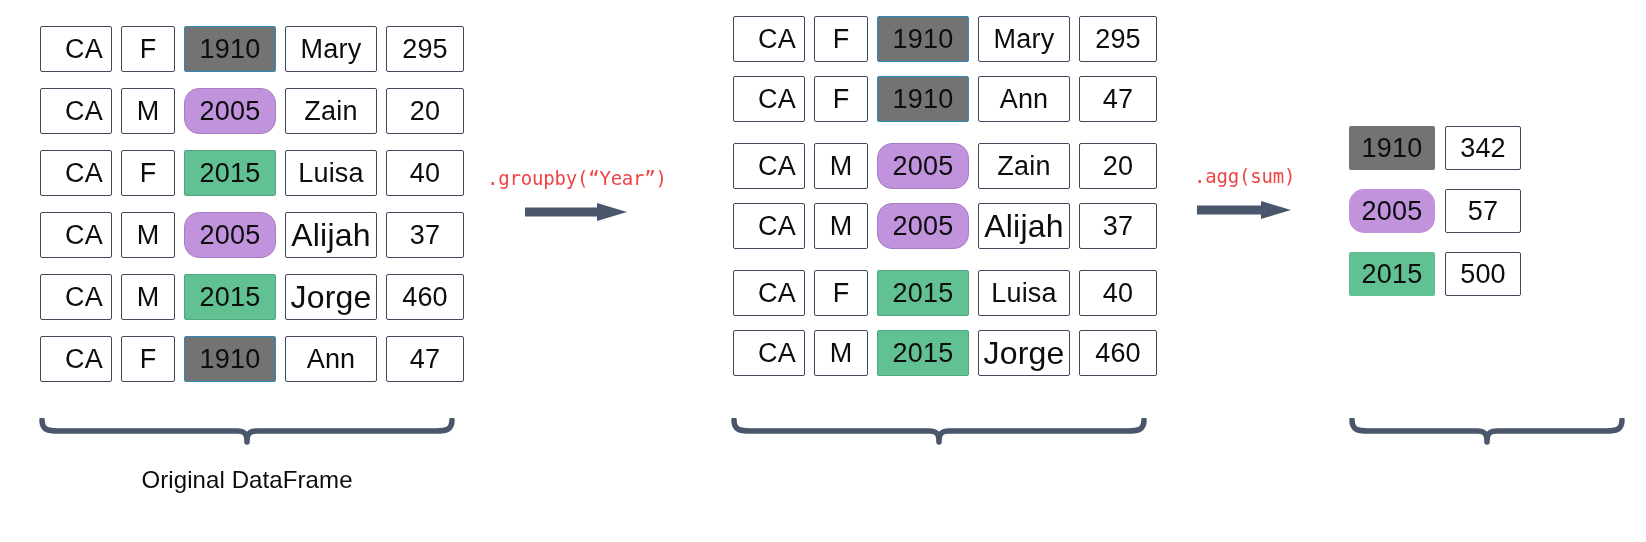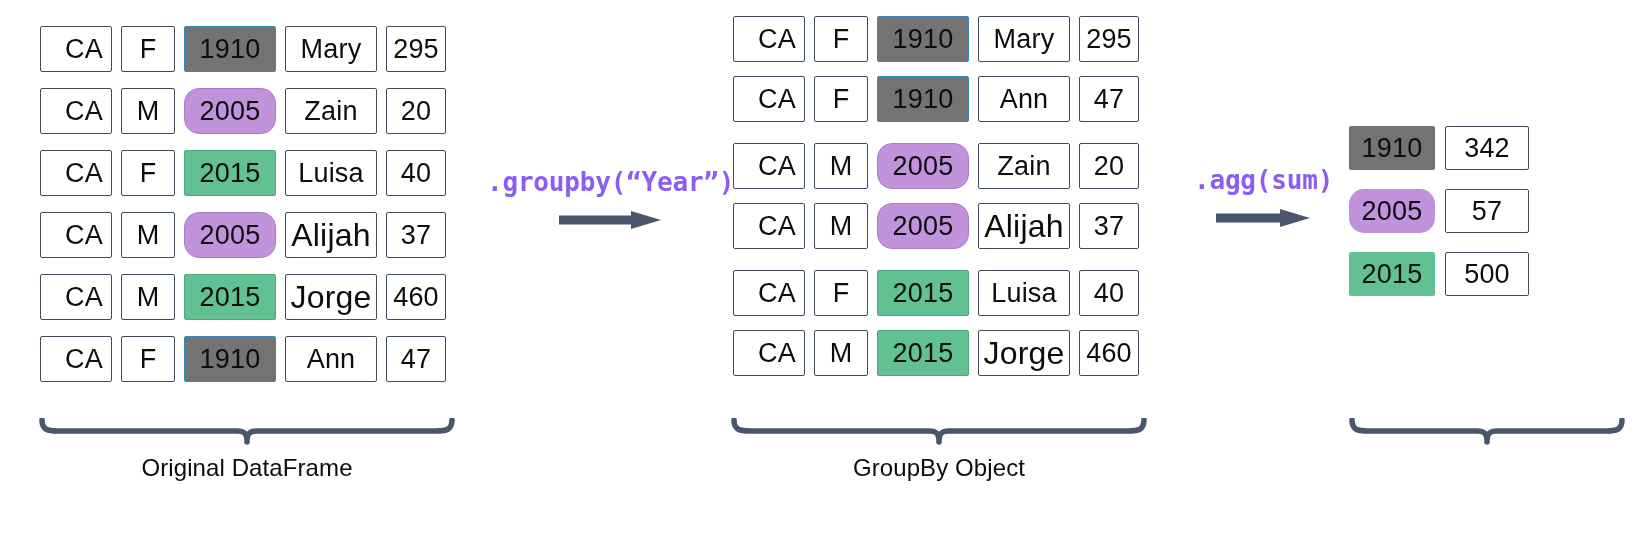--- a/index.html
+++ b/index.html
@@ -28,21 +28,21 @@
     line-height: 1;
     height: 46px;
     border-radius: 2px;
     color: #0d0d0d;
     letter-spacing: .2px;
   }
   .cell.w-state { width: 72px; padding-left: 16px; }
   .cell.w-sex   { width: 54px; }
   .cell.w-year  { width: 92px; }
   .cell.w-name  { width: 92px; }
-  .cell.w-count { width: 60px; }
+  .cell.w-count { width: 78px; }
 
   .cell.name-sm { font-size: 32px; }
 
   .cell.blue   { background: #737373; border-color: #2e8cbd; }
   .cell.purple { background: #c193dd; border-color: #a97cc6; border-radius: 15px; }
   .cell.green  { background: #61c193; border-color: #4fa87c; }
 
   .row {
     display: flex;
     gap: 9px;
@@ -63,51 +63,50 @@
   
   #groupby-panel .row { margin-bottom: 14px; gap: 9px; }
 
   
   #output-panel .row { gap: 10px; margin-bottom: 19px; }
   #output-panel .row:last-child { margin-bottom: 0; }
   .cell.out-year {
     width: 86px; height: 44px; border: none; font-size: 27px;
   }
   .cell.out-val {
-    width: 84px; height: 44px; font-size: 27px;
+    width: 76px; height: 44px; font-size: 27px;
   }
 
   
   .op {
     position: absolute;
     display: flex;
     flex-direction: column;
     align-items: center;
   }
   .op-label {
     font-family: "DejaVu Sans Mono", "Liberation Mono", monospace;
-    font-size: 26px;
-    color: #8b5cf6;
+    font-size: 19px;
+    color: #ef4444;
     white-space: nowrap;
     letter-spacing: -0.2px;
-    font-weight: bold;
   }
   .arrow-wrap { margin-top: 12px; }
 
   #op-groupby { left: 487px; top: 167px; }
   #op-agg     { left: 1194px; top: 165px; }
 
   
   .brace-group { position: absolute; }
   .brace-svg { display: block; }
   .caption {
     text-align: center;
     font-size: 24px;
     color: #0d0d0d;
-    margin-top: 8px;
+    margin-top: 20px;
     white-space: nowrap;
     letter-spacing: .1px;
   }
 
   #brace-original { left: 38px;  top: 418px; width: 418px; }
   #brace-groupby  { left: 730px; top: 418px; width: 418px; }
   #brace-output   { left: 1348px; top: 418px; width: 278px; }
 </style>
 </head>
 <body>
@@ -260,21 +259,20 @@
              C209 15, 212 13, 219 13 L398 13 C408 13, 414 12, 414 2" fill="none" stroke="#49566b" stroke-width="5.5" stroke-linecap="round" stroke-linejoin="round"></path>
   </svg>
   <div class="caption">Original DataFrame</div>
 </div>
 
 <div class="brace-group" id="brace-groupby">
   <svg class="brace-svg" width="418" height="28" viewBox="0 0 418 28">
     <path d="M4 2 C4 12, 10 13, 20 13 L199 13 C206 13, 209 15, 209 24
              C209 15, 212 13, 219 13 L398 13 C408 13, 414 12, 414 2" fill="none" stroke="#49566b" stroke-width="5.5" stroke-linecap="round" stroke-linejoin="round"></path>
   </svg>
-  <div class="caption">GroupBy Object</div>
 </div>
 
 <div class="brace-group" id="brace-output">
   <svg class="brace-svg" width="278" height="28" viewBox="0 0 278 28">
     <path d="M4 2 C4 12, 10 13, 20 13 L129 13 C136 13, 139 15, 139 24
              C139 15, 142 13, 149 13 L258 13 C268 13, 274 12, 274 2" fill="none" stroke="#49566b" stroke-width="5.5" stroke-linecap="round" stroke-linejoin="round"></path>
   </svg>
 </div>
 
 </body></html>

